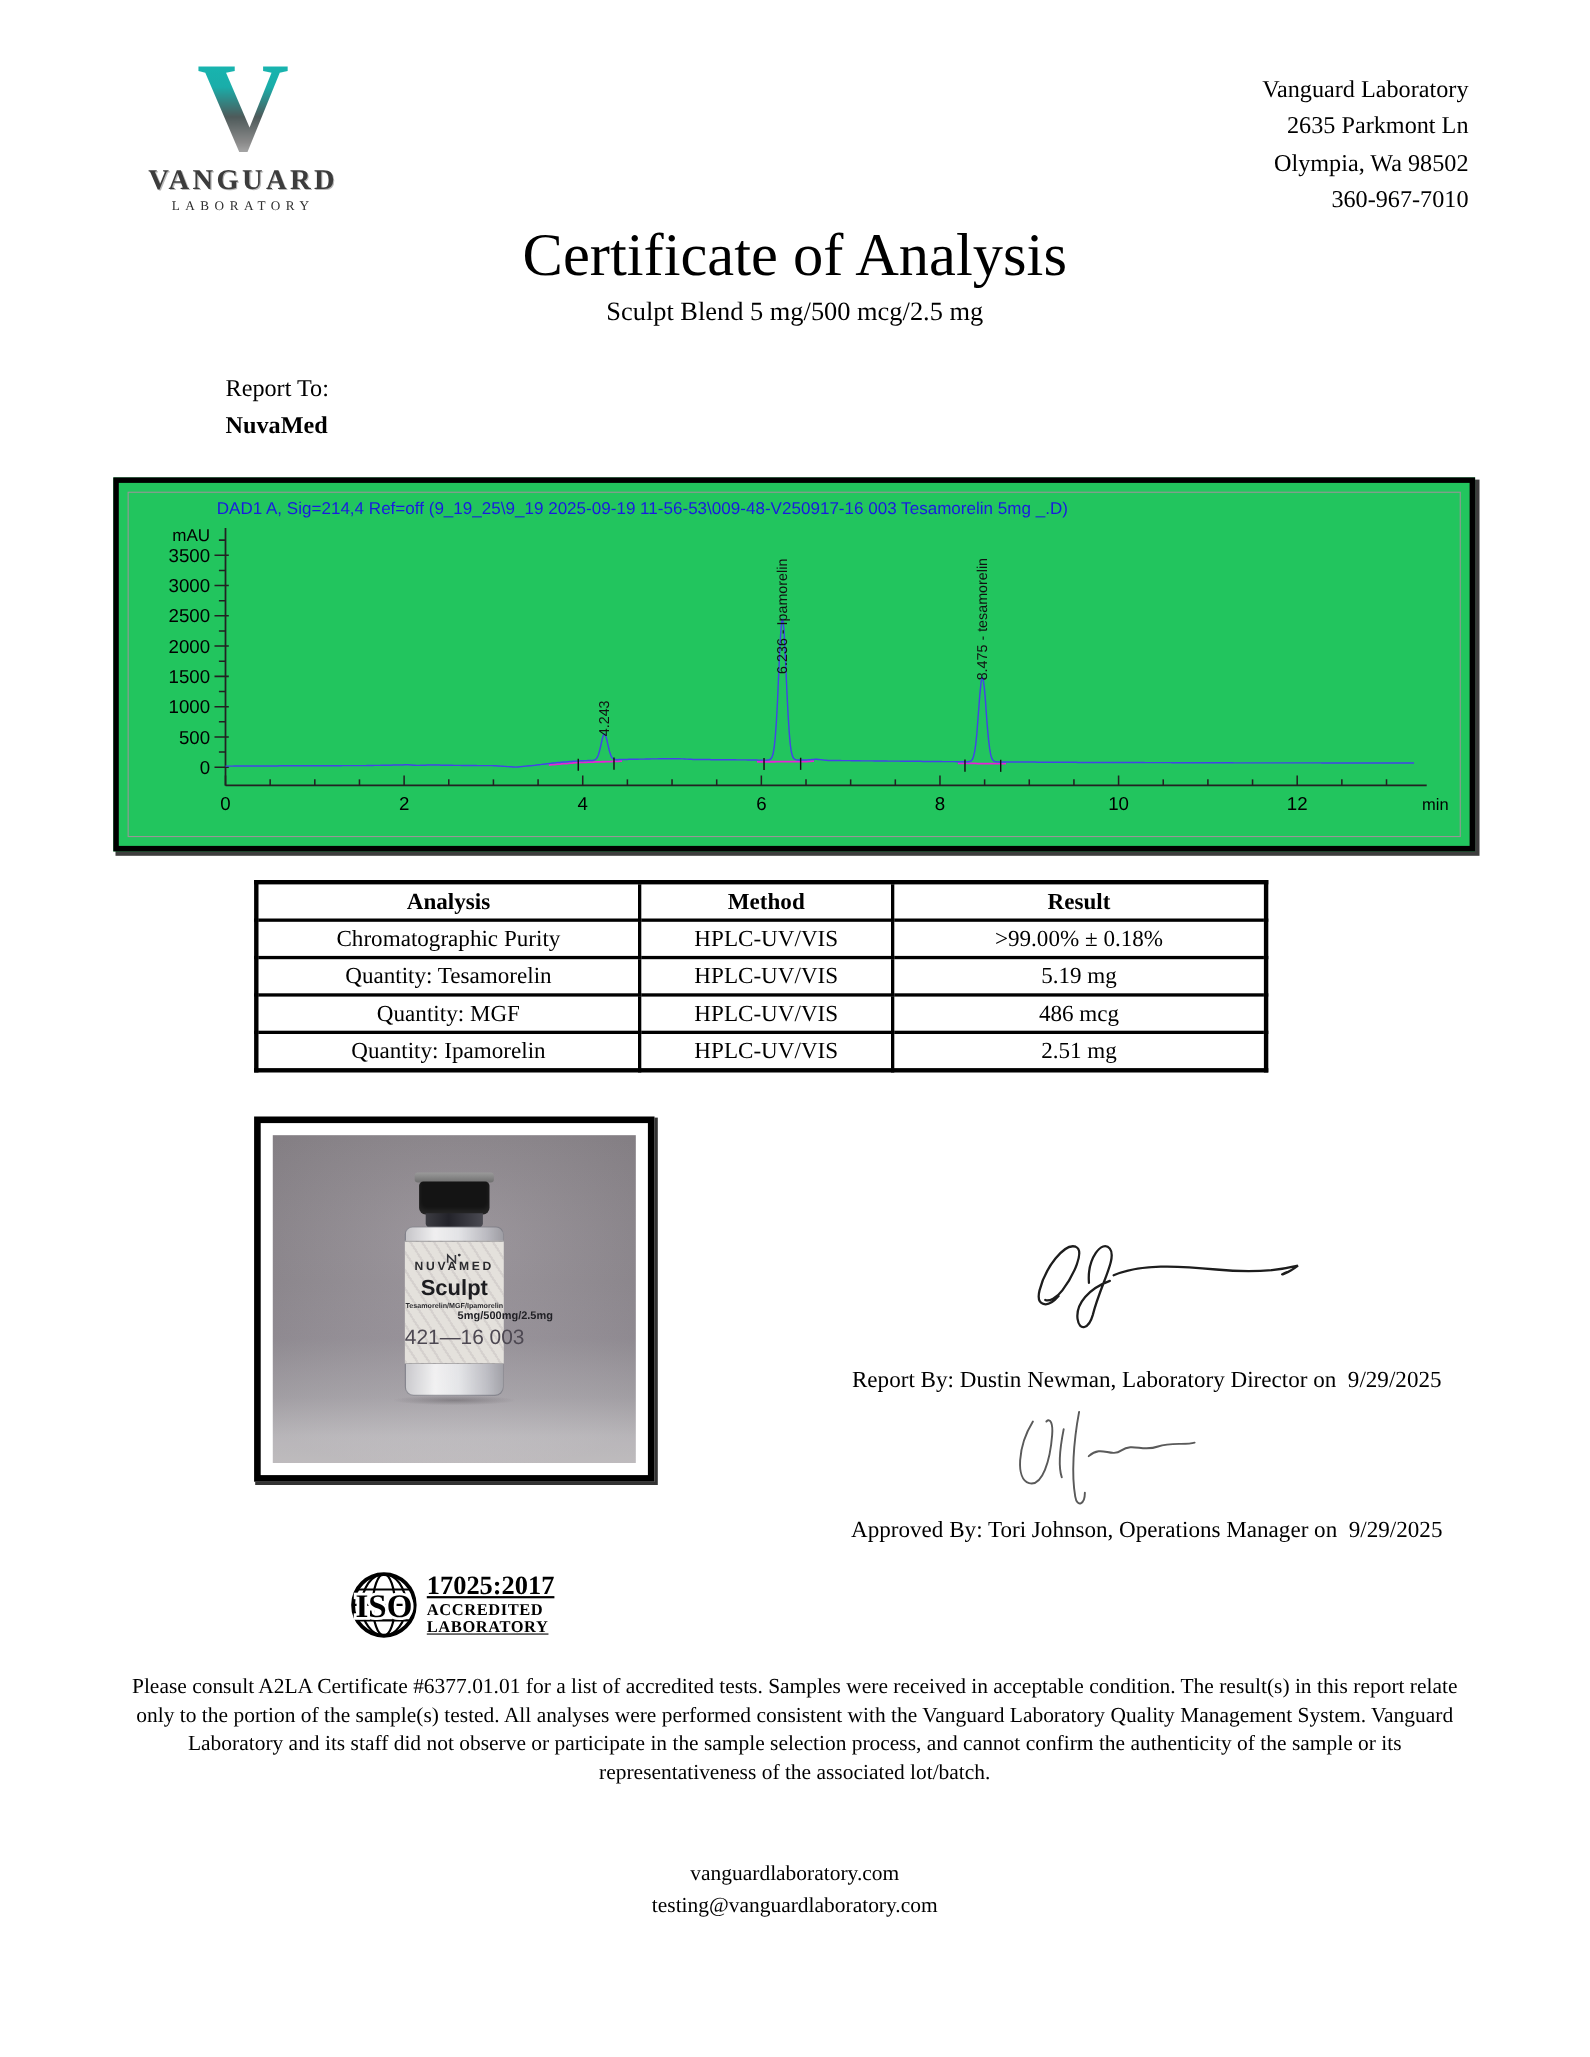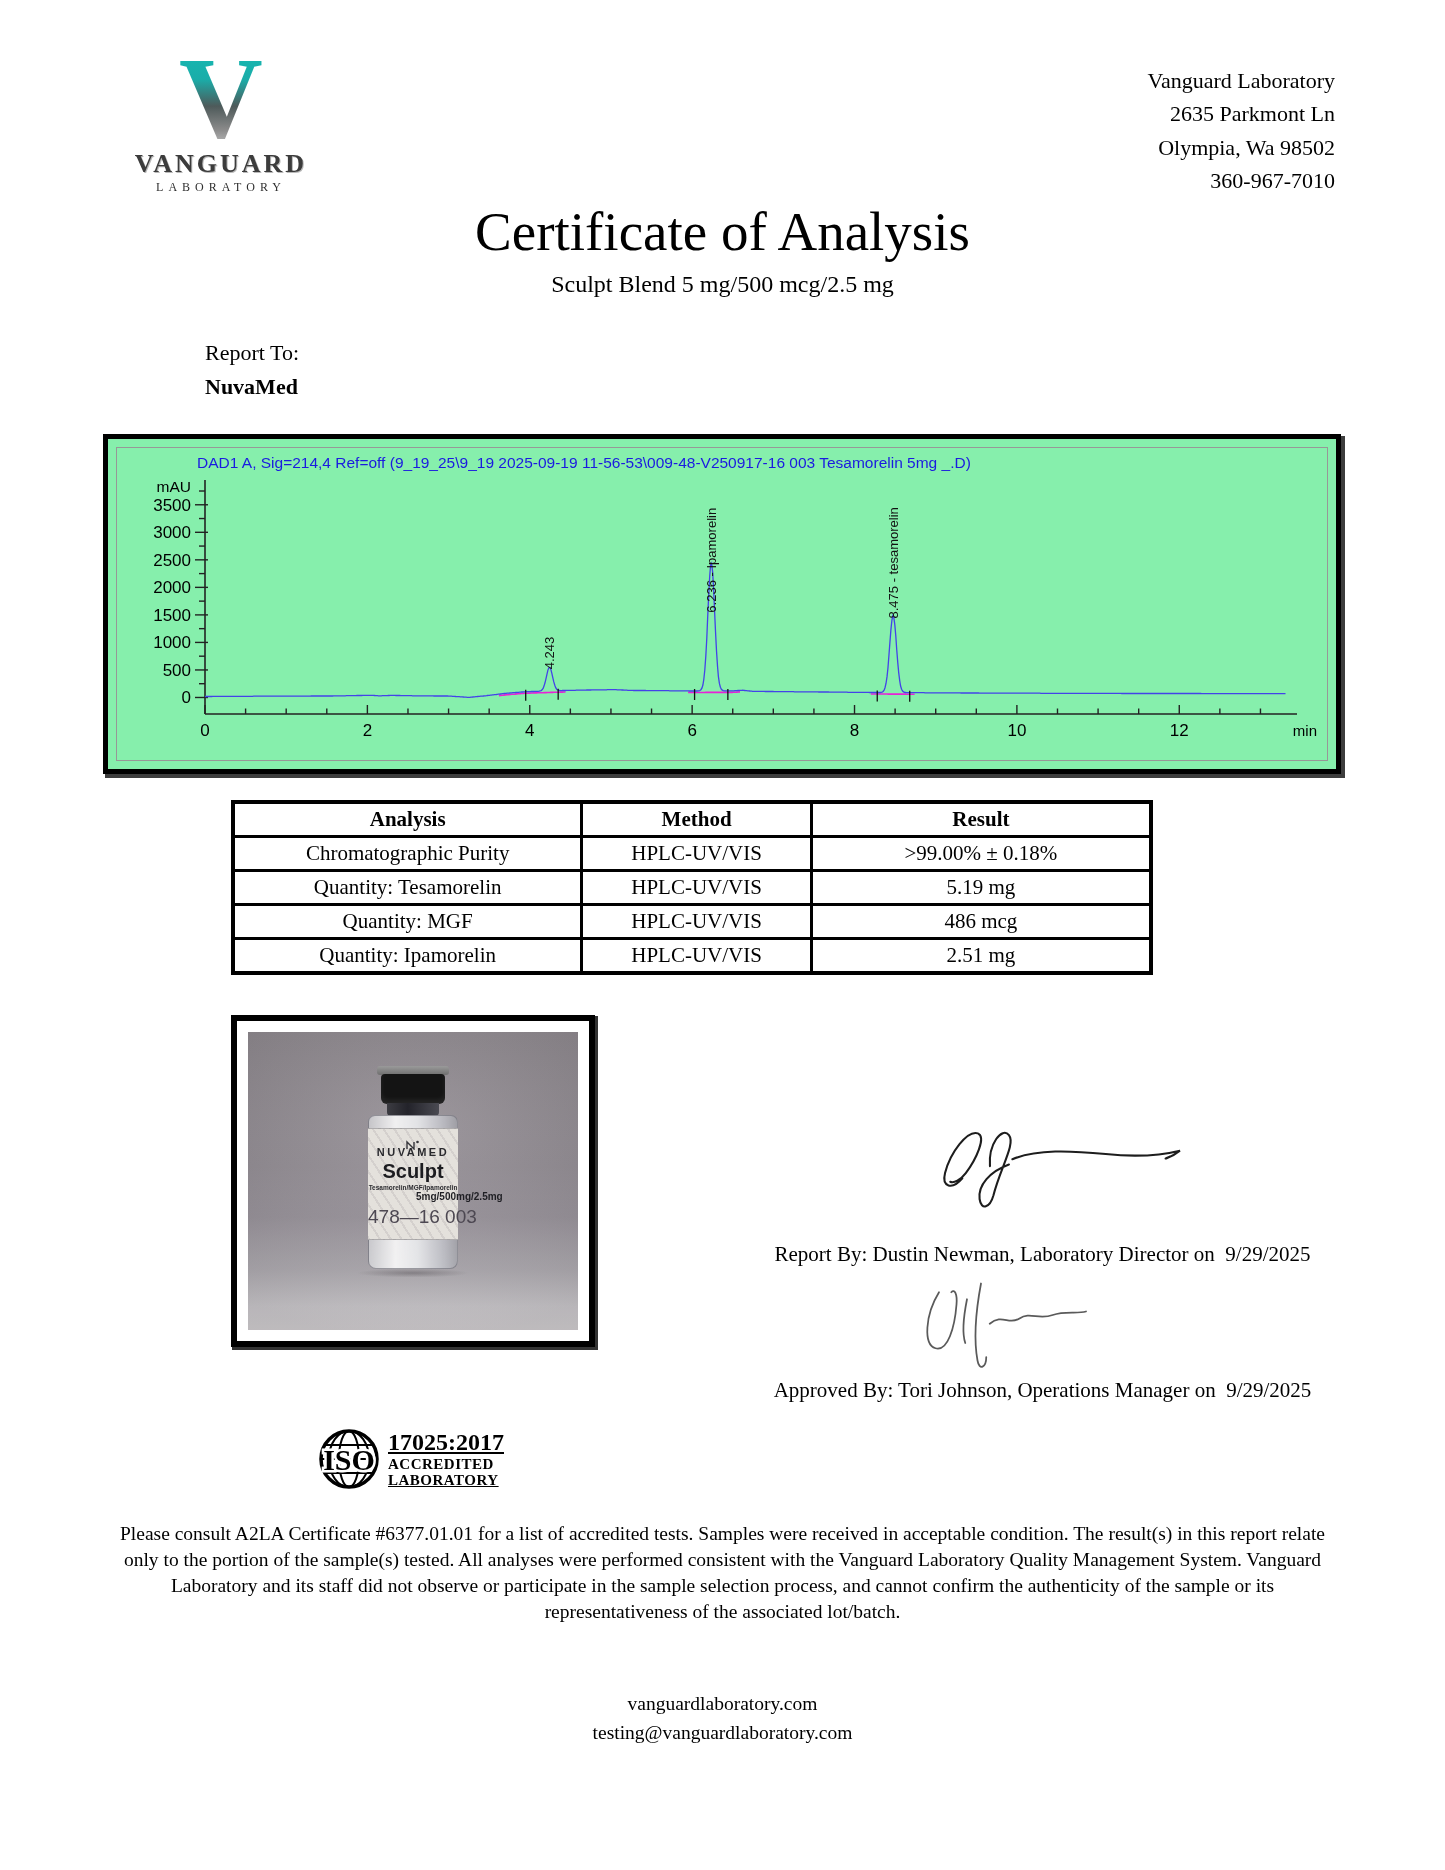--- a/index.html
+++ b/index.html
@@ -27,21 +27,21 @@
   
   .info-section { display:flex; margin-top:38px; }
   .report-to { margin-left:205px; width:320px; font-size:22px; line-height:1.55; }
   .report-name { font-weight:bold; }
   .info-grid { display:grid; grid-template-columns:auto auto; column-gap:10px; font-size:22px; line-height:1.55; margin-left:118px; }
   .info-label { text-align:right; }
   .info-value { white-space:pre; }
 
   
   .chart-frame {
-    margin:30px 0 0 103px; width:1238px; background:#86efac;
+    margin:30px 0 0 103px; width:1238px; background:#22c55e;
     border:5px solid #000; box-shadow:3px 3px 0 1px #3d3d3d; box-sizing:border-box;
   }
   .chart-inner { margin:8px; border:1px solid #979797; padding:6px 4px 0 4px; }
   .chart-title { font-family:"Liberation Sans",sans-serif; color:#1a1ae0; font-size:15.5px; padding-left:76px; white-space:nowrap; }
   .chart-svg { display:block; width:1202px; height:288px; }
   .chart-svg text { font-family:"Liberation Sans",sans-serif; }
 
   
   .results-table { margin:26px 0 0 231px; border-collapse:collapse; width:922px; font-size:21px; border:4px solid #000; table-layout:fixed; }
   .results-table th, .results-table td { border:3px solid #000; text-align:center; padding:3px 6px; }
@@ -263,21 +263,21 @@
               <span class="vial-brand-mark">
                 <svg width="18" height="10" viewBox="0 0 18 10">
                     <path d="M3 9 L3 2 L10 9 L10 2" stroke="#35353a" stroke-width="1.4" fill="none"></path>
                     <circle cx="13.5" cy="2" r="1.3" fill="#35353a"></circle>
                   </svg>
               </span>
               <div class="vial-brand-text">NUVAMED</div>
               <div class="vial-product">Sculpt</div>
               <div class="vial-composition">Tesamorelin/MGF/Ipamorelin</div>
               <div class="vial-strength">5mg/500mg/2.5mg</div>
-              <div class="vial-lot">478—16 003</div>
+              <div class="vial-lot">421—16 003</div>
             </div>
           </div>
         </div>
       </div>
     </div>
 
     <div class="signature-col">
       <svg class="sig1" width="265" height="95" viewBox="0 0 300 110" fill="none" stroke="#1d1d1d" stroke-width="2.4" stroke-linecap="round">
         <path d="M34 64 C22 78 10 74 14 58 C20 34 40 8 52 12 C62 16 50 42 38 58 C32 66 24 70 20 68"></path>
         <path d="M66 50 C64 24 80 4 88 14 C96 24 78 52 70 84 C66 98 56 102 54 88 C52 72 66 56 88 48"></path>

